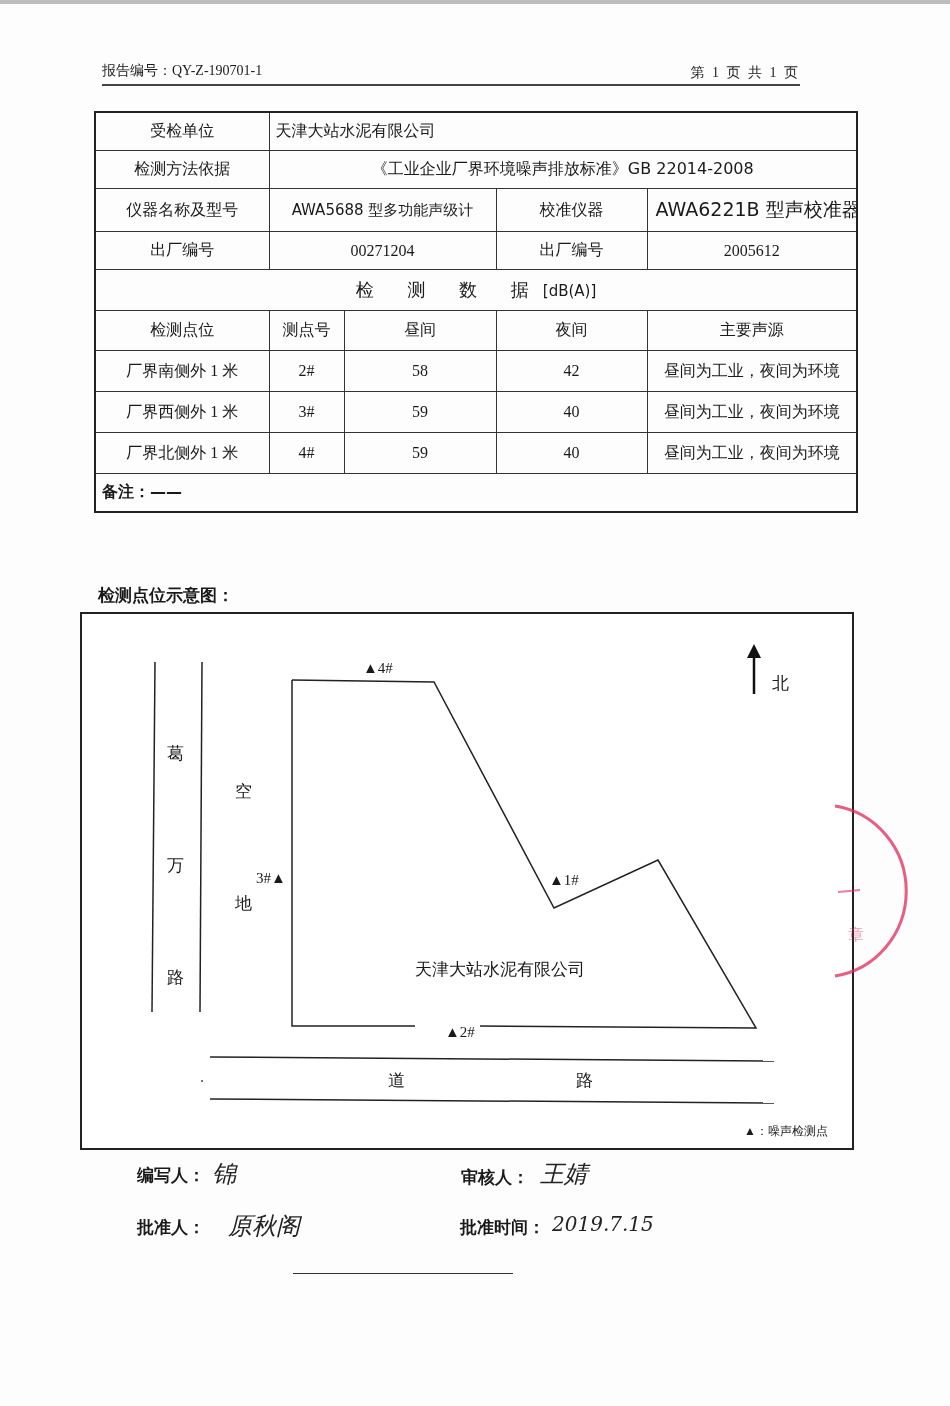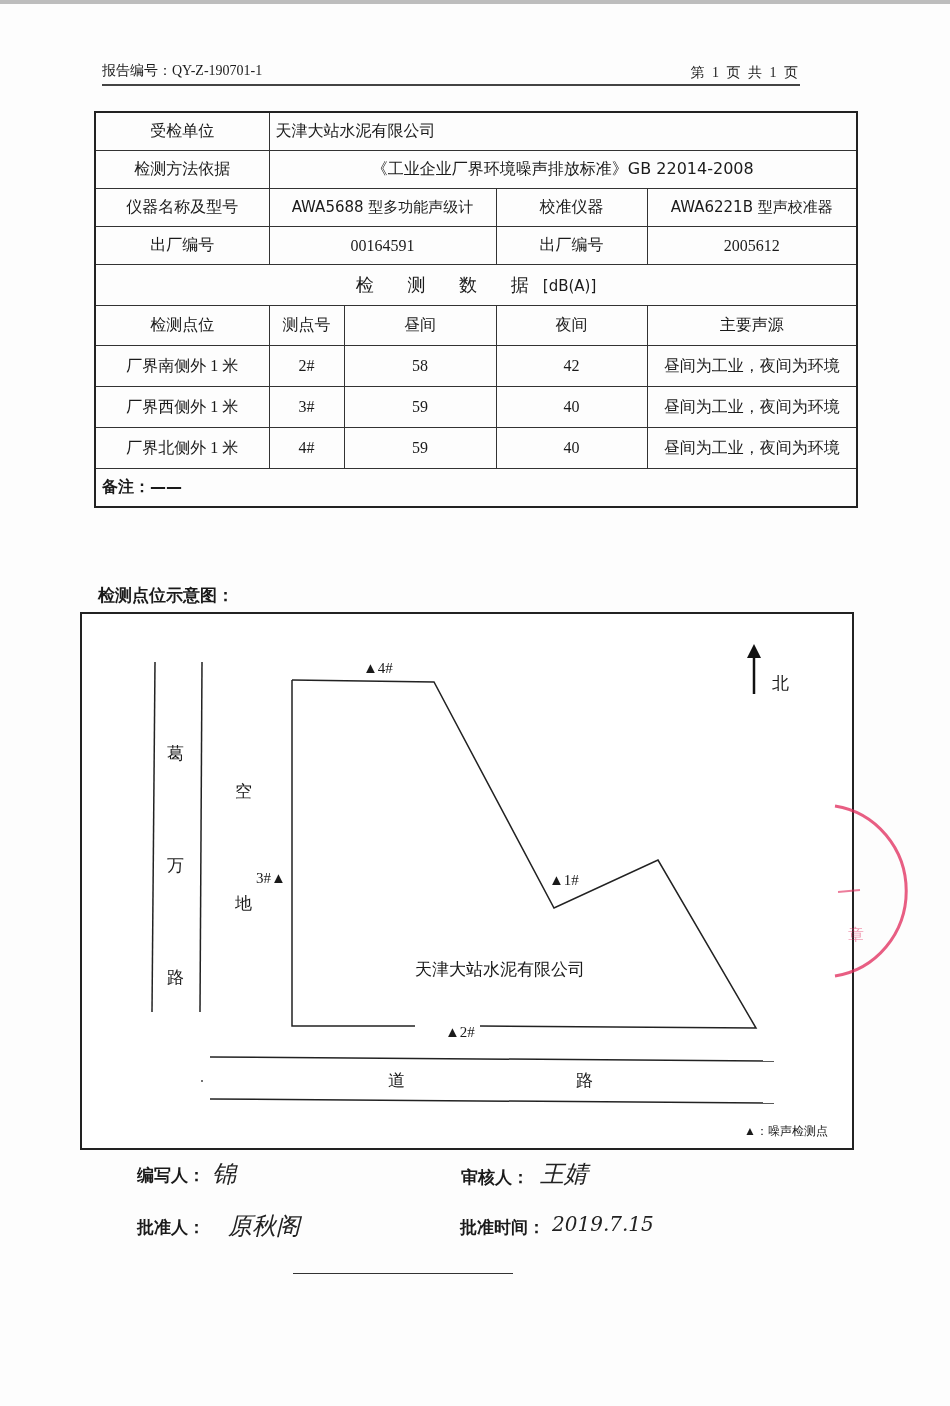--- a/index.html
+++ b/index.html
@@ -71,25 +71,25 @@
     <td class="left" colspan="4">天津大站水泥有限公司</td>
   </tr>
   <tr style="height:37px">
     <td class="lbl">检测方法依据</td>
     <td colspan="4">《工业企业厂界环境噪声排放标准》GB 22014-2008</td>
   </tr>
   <tr style="height:37px">
     <td class="lbl">仪器名称及型号</td>
     <td colspan="2" style="font-size:15px">AWA5688 型多功能声级计</td>
     <td>校准仪器</td>
-    <td style="font-size:15px">AWA6221B 型声校准器</td>
+    <td style="font-size:19px">AWA6221B 型声校准器</td>
   </tr>
   <tr style="height:37px">
     <td class="lbl">出厂编号</td>
-    <td colspan="2" class="serif">00164591</td>
+    <td colspan="2" class="serif">00271204</td>
     <td>出厂编号</td>
     <td class="serif">2005612</td>
   </tr>
   <tr style="height:38px">
     <td colspan="5">
       <span class="section-title">检 测 数 据</span><span class="section-title"><span class="unit">[dB(A)]</span></span>
     </td>
   </tr>
   <tr style="height:40px">
     <td>检测点位</td>

